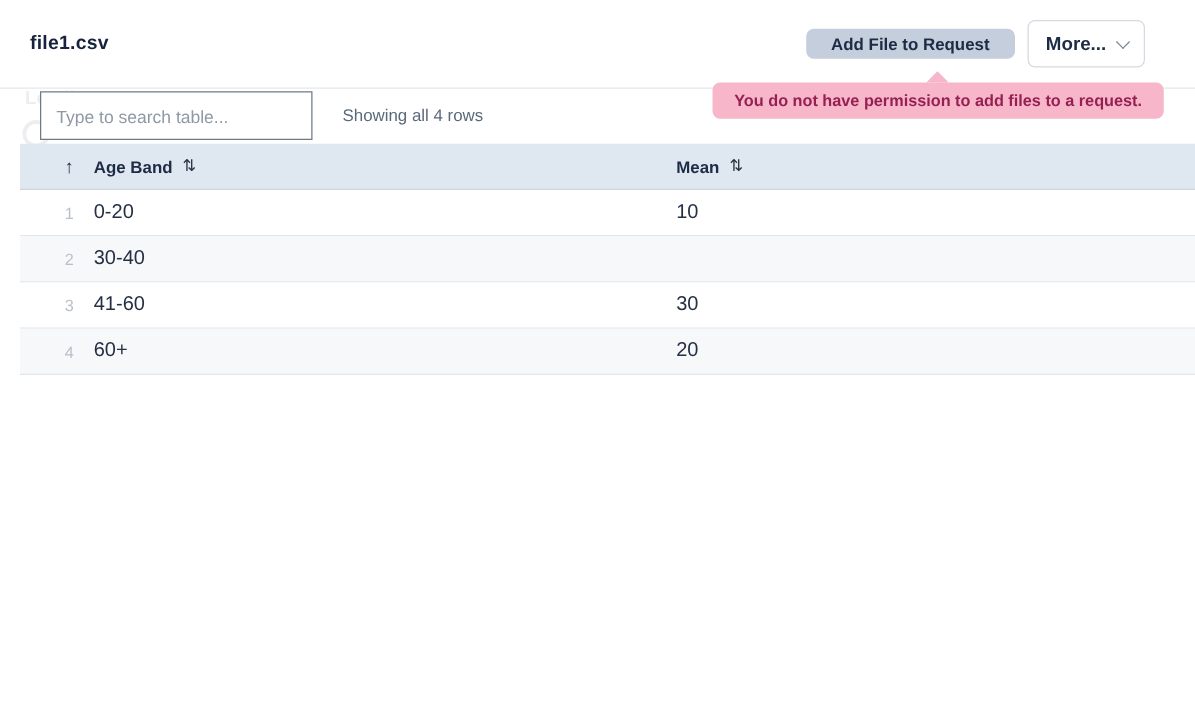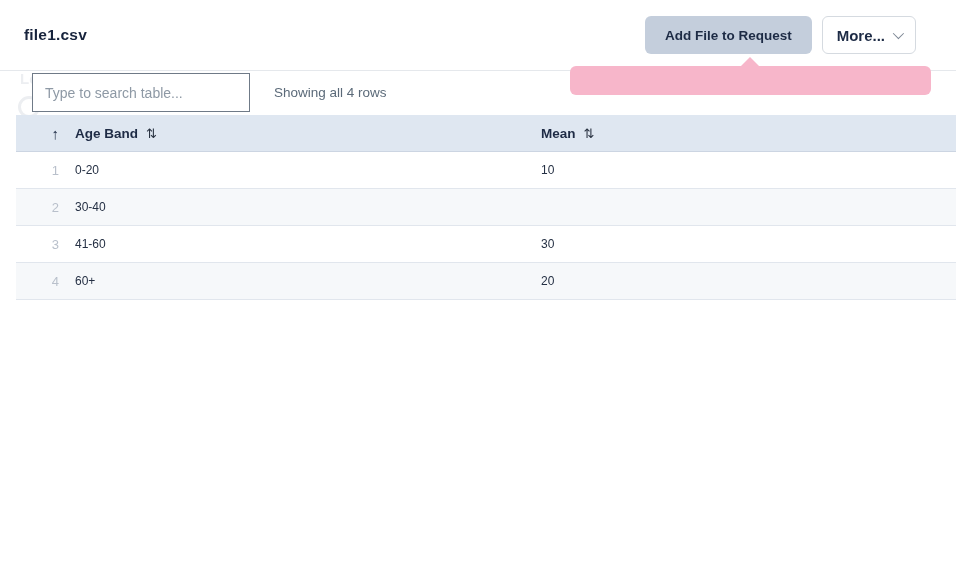--- a/index.html
+++ b/index.html
@@ -6,21 +6,21 @@
   html, body { width: 956px; height: 575px; background: #ffffff; overflow: hidden;
     font-family: "Liberation Sans", "DejaVu Sans", sans-serif; }
   .page { position: relative; width: 956px; height: 575px; background: #fff; }
 
   
   .topbar { position: absolute; top: 0; left: 0; right: 0; height: 71px;
     border-bottom: 1px solid #e5e8ec; display: flex; align-items: center;
     justify-content: space-between; padding: 0 40px 0 24px; background: #fff; }
   .file-title { font-size: 15.5px; font-weight: bold; color: #17233c; letter-spacing: .2px; }
   .topbar-actions { display: flex; align-items: center; gap: 10px; }
-  .btn-add { height: 38px; padding: 0 20px; background: #c4cedc; color: #1d2b45;
+  .btn-add { height: 24px; padding: 0 20px; background: #c4cedc; color: #1d2b45;
     border: none; border-radius: 6px; font-size: 13.5px; font-weight: 600;
     font-family: inherit; cursor: pointer; }
   .btn-more { height: 38px; padding: 0 14px; background: #ffffff; color: #1d2b45;
     border: 1px solid #d5dae0; border-radius: 6px; font-size: 15px; font-weight: bold;
     font-family: inherit; cursor: pointer; display: flex; align-items: center; gap: 8px; }
   .chevron { width: 8px; height: 8px; border-right: 1.5px solid #7d8794;
     border-bottom: 1.5px solid #7d8794; transform: rotate(45deg) translateY(-2px); }
 
   
   .tooltip { position: absolute; top: 66px; left: 570px; width: 361px; height: 29px;
@@ -44,21 +44,21 @@
   .search-input::placeholder { color: #8e99a5; opacity: 1; }
   .row-count { position: absolute; top: 73px; left: 250px; height: 39px; z-index: 2;
     display: flex; align-items: center; font-size: 13.5px; color: #5b6a79; margin-left: 24px; }
 
   
   .table-wrap { position: absolute; top: 115px; left: 16px; width: 940px; z-index: 2; }
   .t-row { display: grid; grid-template-columns: 43px 466px 1fr; align-items: center;
     height: 37px; }
   .t-head { background: #dfe7f1; border-bottom: 1px solid #ccd5e2; }
   .t-head .cell { font-weight: bold; color: #1e2b45; font-size: 13.5px; }
-  .cell { padding-left: 16px; font-size: 12px; color: #253044; display: flex;
+  .cell { padding-left: 16px; font-size: 16px; color: #253044; display: flex;
     align-items: center; }
   .num-cell { padding: 0; justify-content: flex-end; color: #b9c0cb; font-size: 13px; }
   .sort-asc { color: #1d2b45; font-size: 15px; font-weight: normal; }
   .sort-toggle { margin-left: 8px; font-size: 13px; color: #2a3342; font-weight: normal; }
   .body-row { border-bottom: 1px solid #e1e6ed; background: #fff; cursor: default; }
   .body-row.alt { background: #f6f8fa; }
 </style>
 </head>
 <body>
 
@@ -70,20 +70,21 @@
       <button class="btn-add">Add File to Request</button>
       <button class="btn-more">
         <span>More...</span>
         <span class="chevron"></span>
       </button>
     </div>
   </div>
 
   <div class="tooltip">
     <div class="tooltip-arrow"></div>
+    <span class="tooltip-text">You do not have permission to add files to a request.</span>
   </div>
 
   <div class="loading-ghost">Loading...</div>
   <div class="loading-spinner"></div>
 
   <input class="search-input" type="text" placeholder="Type to search table..." style="">
   <div class="row-count">Showing all 4 rows</div>
 
   <div class="table-wrap">
     <div class="t-row t-head">

